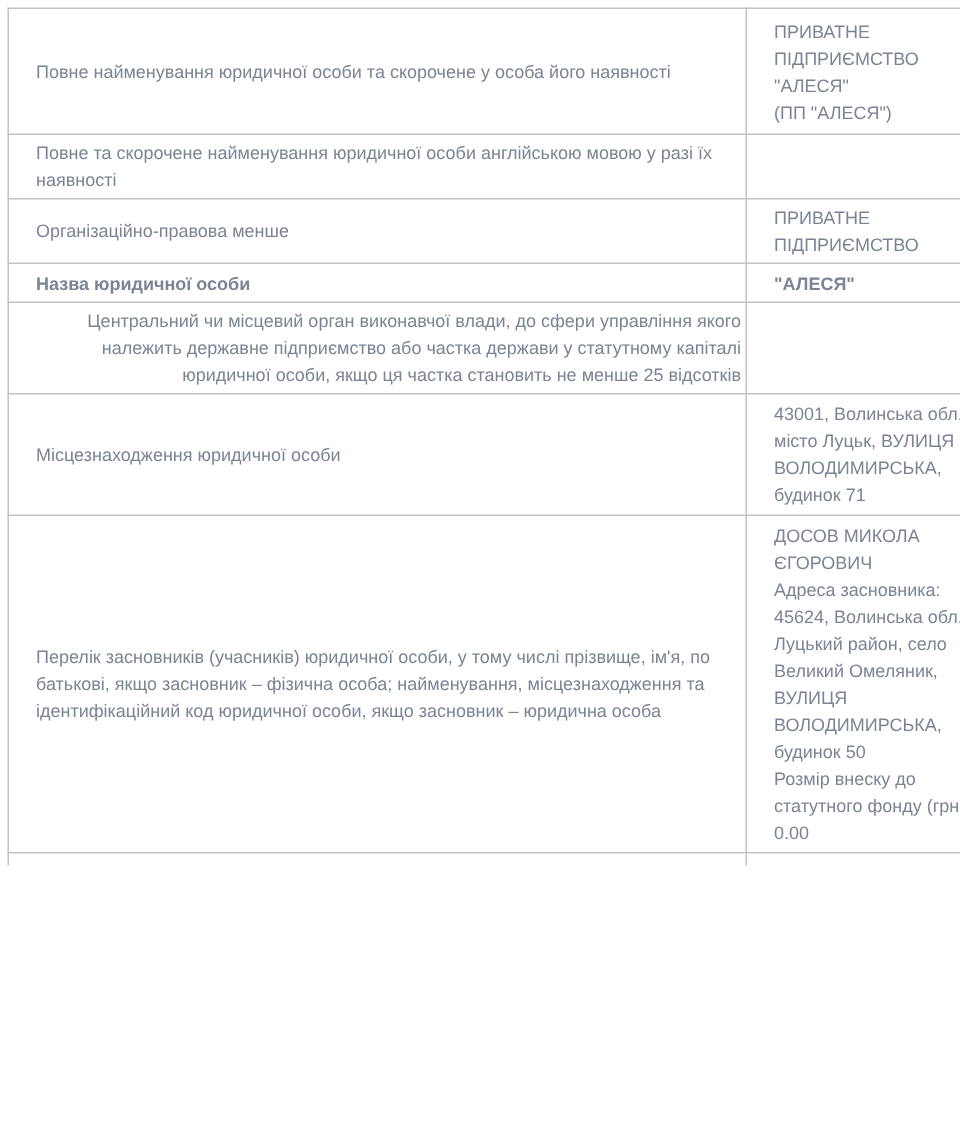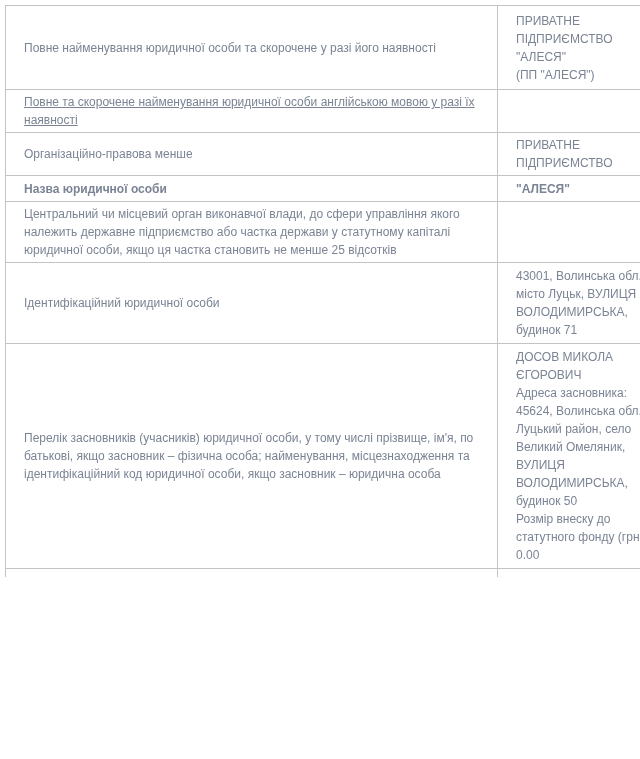--- a/index.html
+++ b/index.html
@@ -15,37 +15,37 @@
       color: #7b8494;
     }
     table.reg td {
       border: 1px solid #c3c3c3;
       padding: 1px 3px 1px 18px;
       vertical-align: middle;
     }
     table.reg td.label { width: 470px; }
     table.reg td.value { width: 144px; white-space: pre-line; }
     tr.r0 td { height: 81px; }
-    tr.r1 td { height: 40px; text-decoration: underline; }
+    tr.r1 td { height: 40px; }
     tr.r2 td { height: 40px; }
     tr.r3 td { height: 23px; font-weight: bold; }
     tr.r4 td { height: 23px; }
-    tr.r5 td { height: 58px; }
+    tr.r5 td { height: 58px; text-align: right; }
     tr.r6 td { height: 78px; }
     tr.r7 td { height: 222px; }
     tr.r8 td { height: 6px; border-bottom: none; }
   </style>
 </head>
 <body>
 
 <div class="wrap">
   <table class="reg">
     <tbody>
       <tr class="r0">
-        <td class="label">Повне найменування юридичної особи та скорочене у разі його наявності</td>
+        <td class="label">Повне найменування юридичної особи та скорочене у особа його наявності</td>
         <td class="value">ПРИВАТНЕ
 ПІДПРИЄМСТВО
 "АЛЕСЯ"
 (ПП "АЛЕСЯ")</td>
       </tr>
       <tr class="r1">
         <td class="label">Повне та скорочене найменування юридичної особи англійською мовою у разі їх наявності</td>
         <td class="value"></td>
       </tr>
       <tr class="r2">
@@ -55,21 +55,21 @@
       </tr>
       <tr class="r3">
         <td class="label">Назва юридичної особи</td>
         <td class="value">"АЛЕСЯ"</td>
       </tr>
       <tr class="r5">
         <td class="label">Центральний чи місцевий орган виконавчої влади, до сфери управління якого належить державне підприємство або частка держави у статутному капіталі юридичної особи, якщо ця частка становить не менше 25 відсотків</td>
         <td class="value"></td>
       </tr>
       <tr class="r6">
-        <td class="label">Ідентифікаційний юридичної особи</td>
+        <td class="label">Місцезнаходження юридичної особи</td>
         <td class="value">43001, Волинська обл., місто Луцьк, ВУЛИЦЯ ВОЛОДИМИРСЬКА, будинок 71</td>
       </tr>
       <tr class="r7">
         <td class="label">Перелік засновників (учасників) юридичної особи, у тому числі прізвище, ім'я, по батькові, якщо засновник – фізична особа; найменування, місцезнаходження та ідентифікаційний код юридичної особи, якщо засновник – юридична особа</td>
         <td class="value">ДОСОВ МИКОЛА ЄГОРОВИЧ
 Адреса засновника: 45624, Волинська обл., Луцький район, село Великий Омеляник, ВУЛИЦЯ ВОЛОДИМИРСЬКА, будинок 50
 Розмір внеску до статутного фонду (грн.): 0.00</td>
       </tr>
       <tr class="r8">
         <td class="label"></td>

